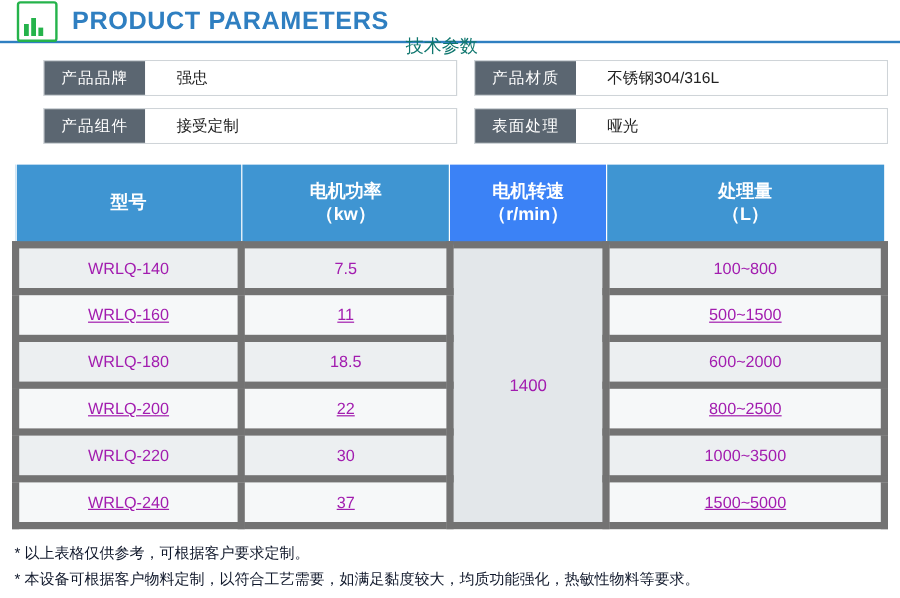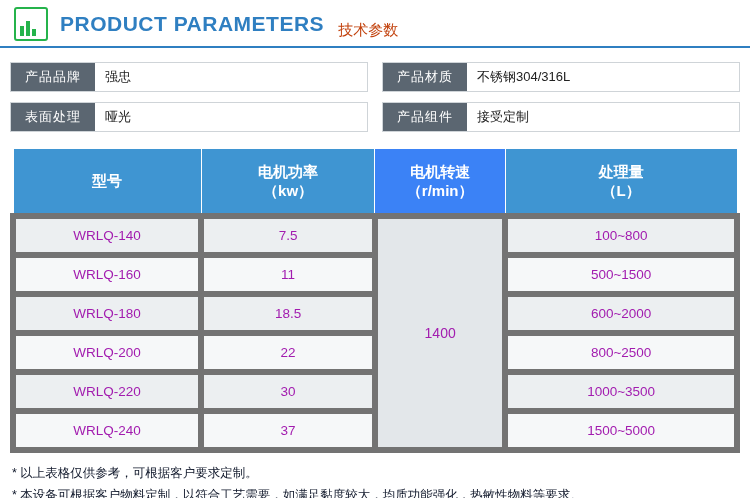--- a/index.html
+++ b/index.html
@@ -20,21 +20,21 @@
     height: 498px;
     box-sizing: border-box;
   }
 
   
   .header {
     display: flex;
     align-items: center;
     padding: 12px 0 10px 14px;
     border-bottom: 2px solid #2f7fc1;
-    height: 48px;
+    height: 36px;
     box-sizing: border-box;
   }
   .logo-box {
     width: 30px;
     height: 30px;
     background: #ffffff;
     border: 2px solid #25b34b;
     border-radius: 3px;
     position: relative;
     flex: 0 0 auto;
@@ -67,28 +67,29 @@
   }
   .title-en {
     font-size: 21px;
     font-weight: bold;
     letter-spacing: 0.5px;
     color: #2f7fc1;
     margin-right: 14px;
   }
   .title-cn {
     font-size: 15px;
-    color: #c2410c;
+    color: #0f766e;
     position: relative;
-    top: 6px;
+    top: 20px;
   }
 
   
   .specs {
     padding: 14px 10px 0 10px;
+    margin-left: 26px;
   }
   .spec-row {
     display: flex;
     gap: 14px;
     margin-bottom: 10px;
   }
   .spec-cell {
     display: flex;
     flex: 1 1 0;
     border: 1px solid #cfd4d8;
@@ -102,21 +103,21 @@
     line-height: 28px;
     text-align: center;
     width: 84px;
     flex: 0 0 84px;
     letter-spacing: 1px;
   }
   .spec-value {
     flex: 1 1 auto;
     font-size: 13px;
     line-height: 28px;
-    padding-left: 10px;
+    padding-left: 26px;
     color: #222;
     background: #ffffff;
   }
 
   
   .table-wrap {
     padding: 6px 10px 0 10px;
   }
   table.params {
     width: 100%;
@@ -137,21 +138,21 @@
     background: #3b82f6;
   }
   table.params td {
     font-size: 13.5px;
     text-align: center;
     height: 31px;
     border: 6px solid #737373;
     color: #a21caf;
   }
   table.params tr.odd td { background: #eceff1; }
-  table.params tr.even td { background: #f6f8f9; }
+  table.params tr.even td { background: #f6f8f9; text-decoration: underline; }
   table.params td.speed-cell {
     background: #e3e7ea !important;
     font-size: 14px;
     vertical-align: middle;
   }
   .col-model   { width: 26%; }
   .col-power   { width: 24%; }
   .col-speed   { width: 18%; }
   .col-cap     { width: 32%; }
 
@@ -185,26 +186,26 @@
         <div class="spec-label">产品品牌</div>
         <div class="spec-value">强忠</div>
       </div>
       <div class="spec-cell">
         <div class="spec-label">产品材质</div>
         <div class="spec-value">不锈钢304/316L</div>
       </div>
     </div>
     <div class="spec-row">
       <div class="spec-cell">
+        <div class="spec-label">产品组件</div>
+        <div class="spec-value">接受定制</div>
+      </div>
+      <div class="spec-cell">
         <div class="spec-label">表面处理</div>
         <div class="spec-value">哑光</div>
-      </div>
-      <div class="spec-cell">
-        <div class="spec-label">产品组件</div>
-        <div class="spec-value">接受定制</div>
       </div>
     </div>
   </div>
 
   <div class="table-wrap">
     <table class="params">
       <colgroup>
         <col class="col-model">
           <col class="col-power">
           <col class="col-speed">

